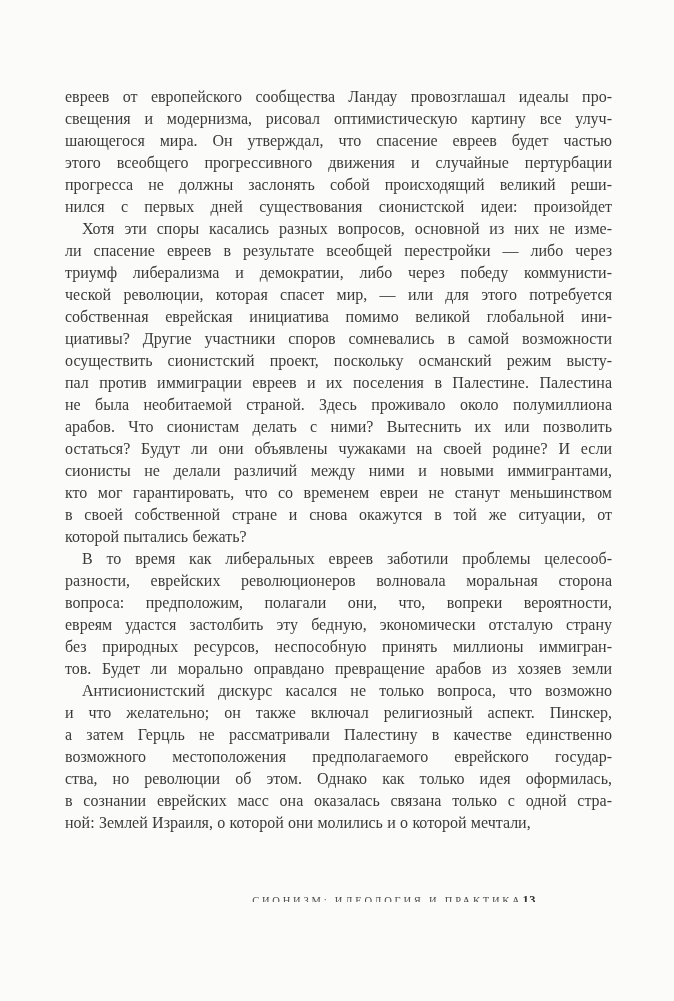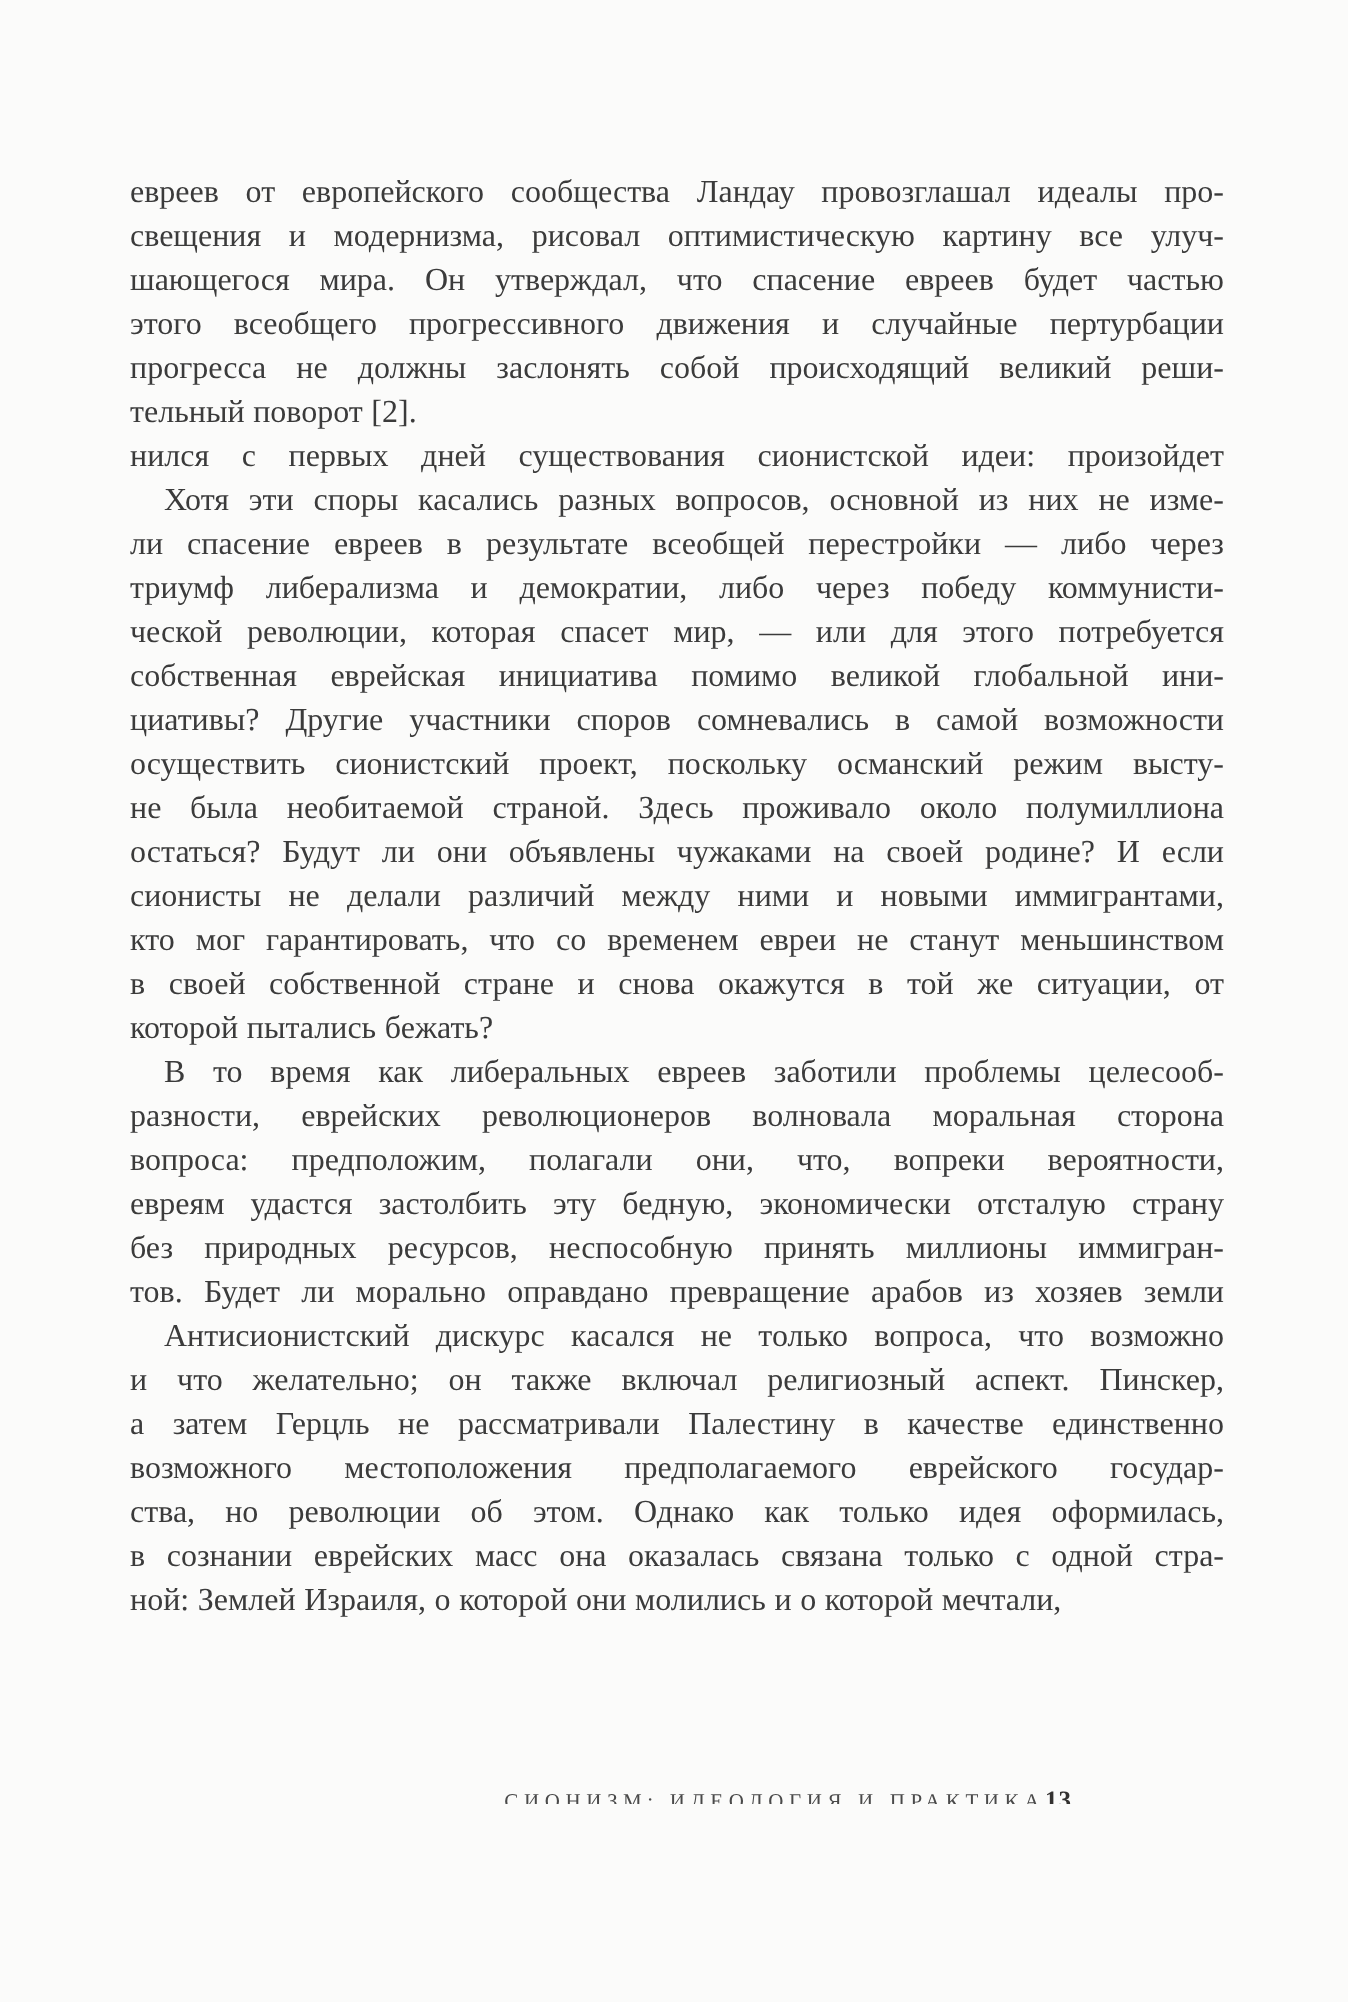--- a/index.html
+++ b/index.html
@@ -74,32 +74,33 @@
 
 <div class="page">
 
   <main class="text-block">
       <div class="paragraph">
         <div class="line first">евреев от европейского сообщества Ландау провозглашал идеалы про-</div>
         <div class="line">свещения и модернизма, рисовал оптимистическую картину все улуч-</div>
         <div class="line">шающегося мира. Он утверждал, что спасение евреев будет частью</div>
         <div class="line">этого всеобщего прогрессивного движения и случайные пертурбации</div>
         <div class="line">прогресса не должны заслонять собой происходящий великий реши-</div>
-        <div class="line last">тельный поворот [2].</div>
       </div>
       <div class="paragraph indent">
         <div class="line">нился с первых дней существования сионистской идеи: произойдет</div>
         <div class="line first">Хотя эти споры касались разных вопросов, основной из них не изме-</div>
         <div class="line">ли спасение евреев в результате всеобщей перестройки — либо через</div>
         <div class="line">триумф либерализма и демократии, либо через победу коммунисти-</div>
         <div class="line">ческой революции, которая спасет мир, — или для этого потребуется</div>
         <div class="line">собственная еврейская инициатива помимо великой глобальной ини-</div>
         <div class="line">циативы? Другие участники споров сомневались в самой возможности</div>
         <div class="line">осуществить сионистский проект, поскольку османский режим высту-</div>
+        <div class="line">пал против иммиграции евреев и их поселения в Палестине. Палестина</div>
         <div class="line">не была необитаемой страной. Здесь проживало около полумиллиона</div>
+        <div class="line">арабов. Что сионистам делать с ними? Вытеснить их или позволить</div>
         <div class="line">остаться? Будут ли они объявлены чужаками на своей родине? И если</div>
         <div class="line">сионисты не делали различий между ними и новыми иммигрантами,</div>
         <div class="line">кто мог гарантировать, что со временем евреи не станут меньшинством</div>
         <div class="line">в своей собственной стране и снова окажутся в той же ситуации, от</div>
         <div class="line last">которой пытались бежать?</div>
       </div>
       <div class="paragraph indent">
         <div class="line first">В то время как либеральных евреев заботили проблемы целесооб-</div>
         <div class="line">разности, еврейских революционеров волновала моральная сторона</div>
         <div class="line">вопроса: предположим, полагали они, что, вопреки вероятности,</div>

